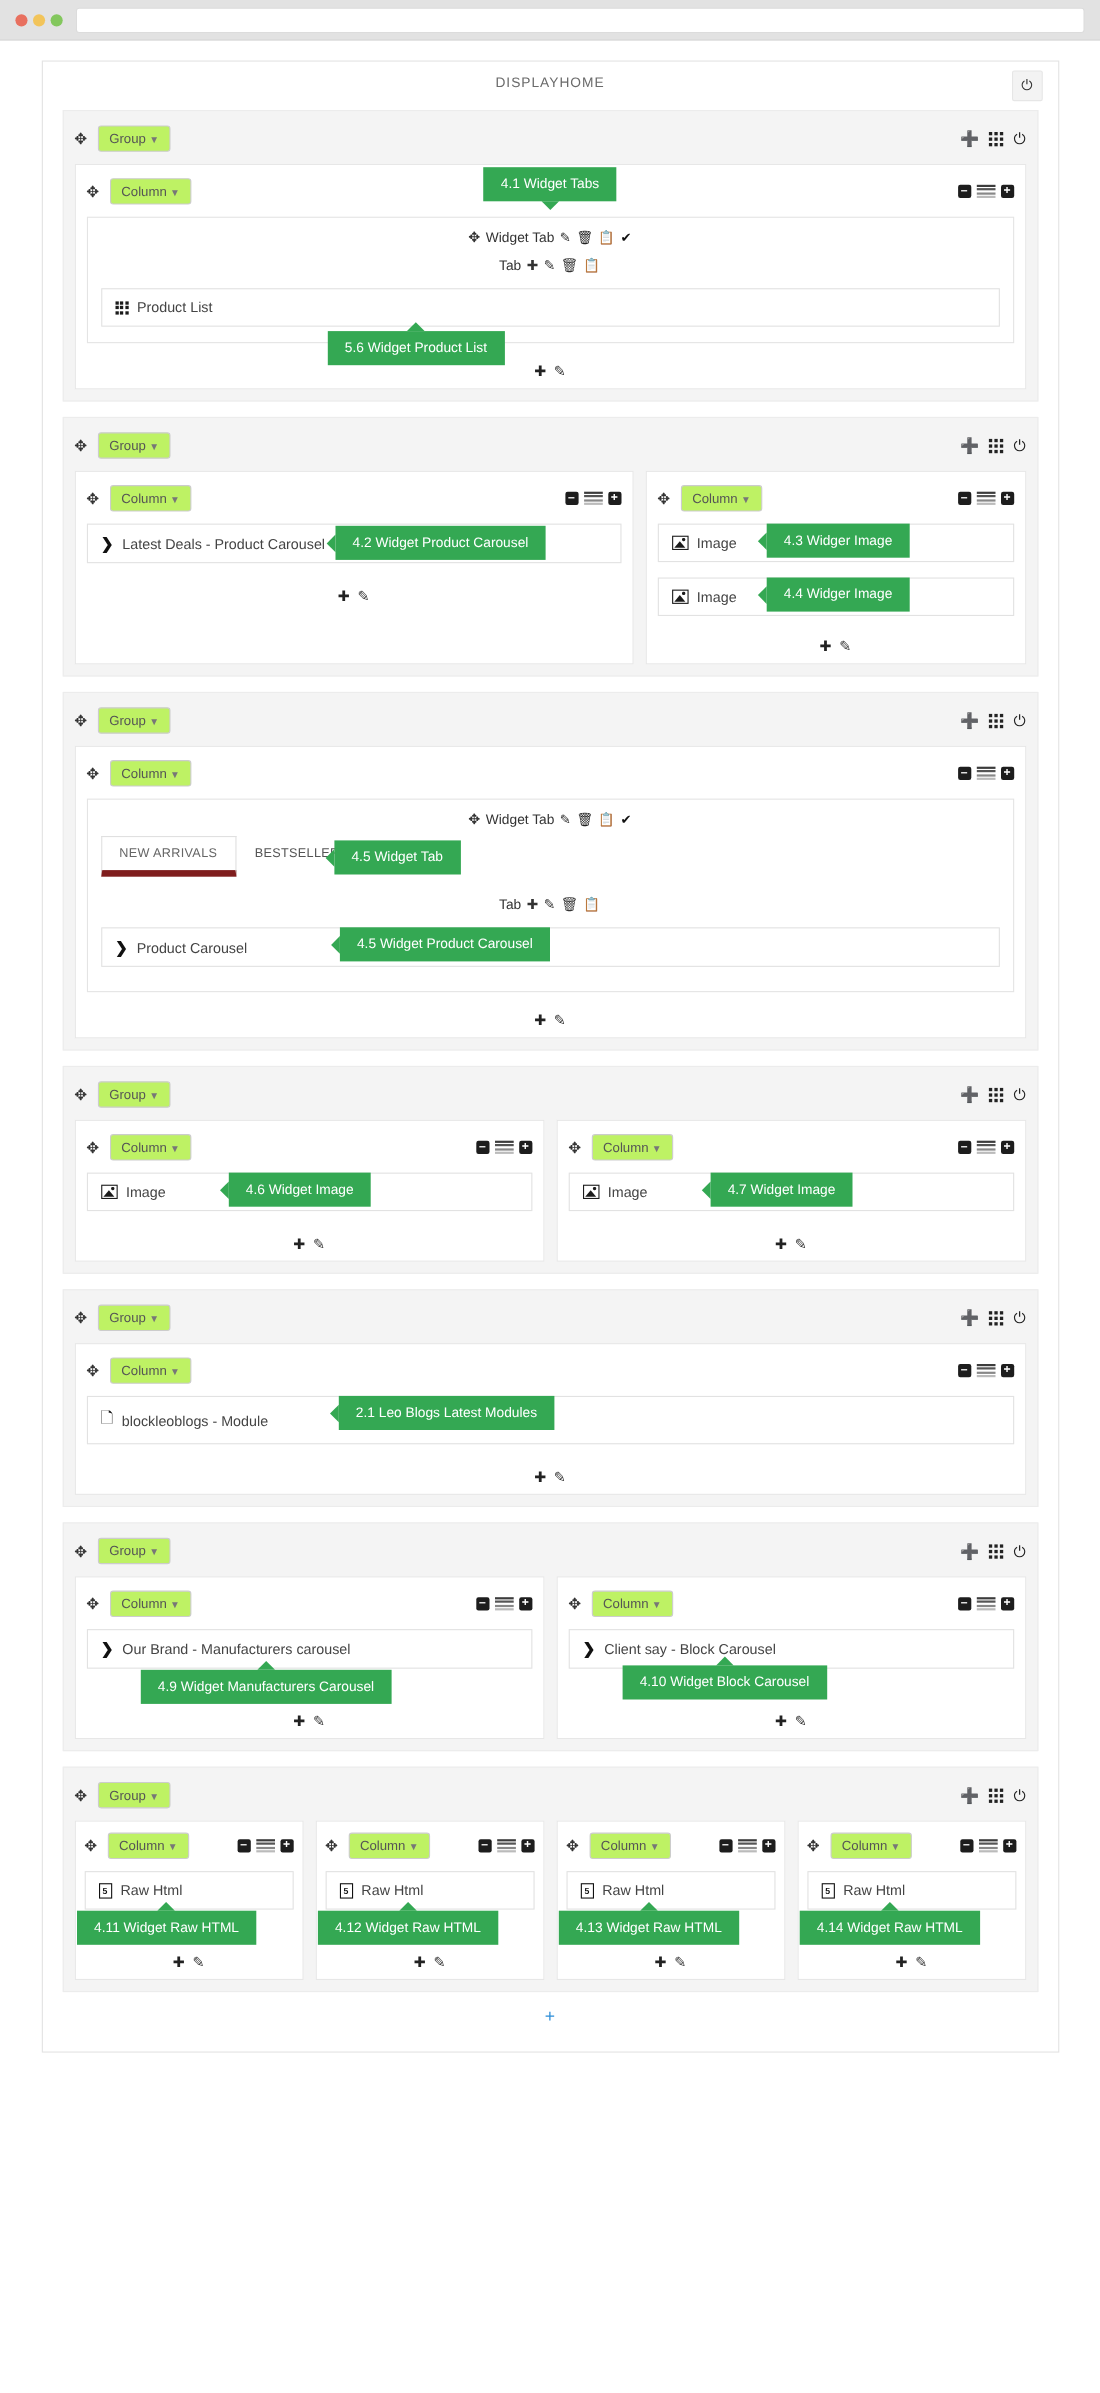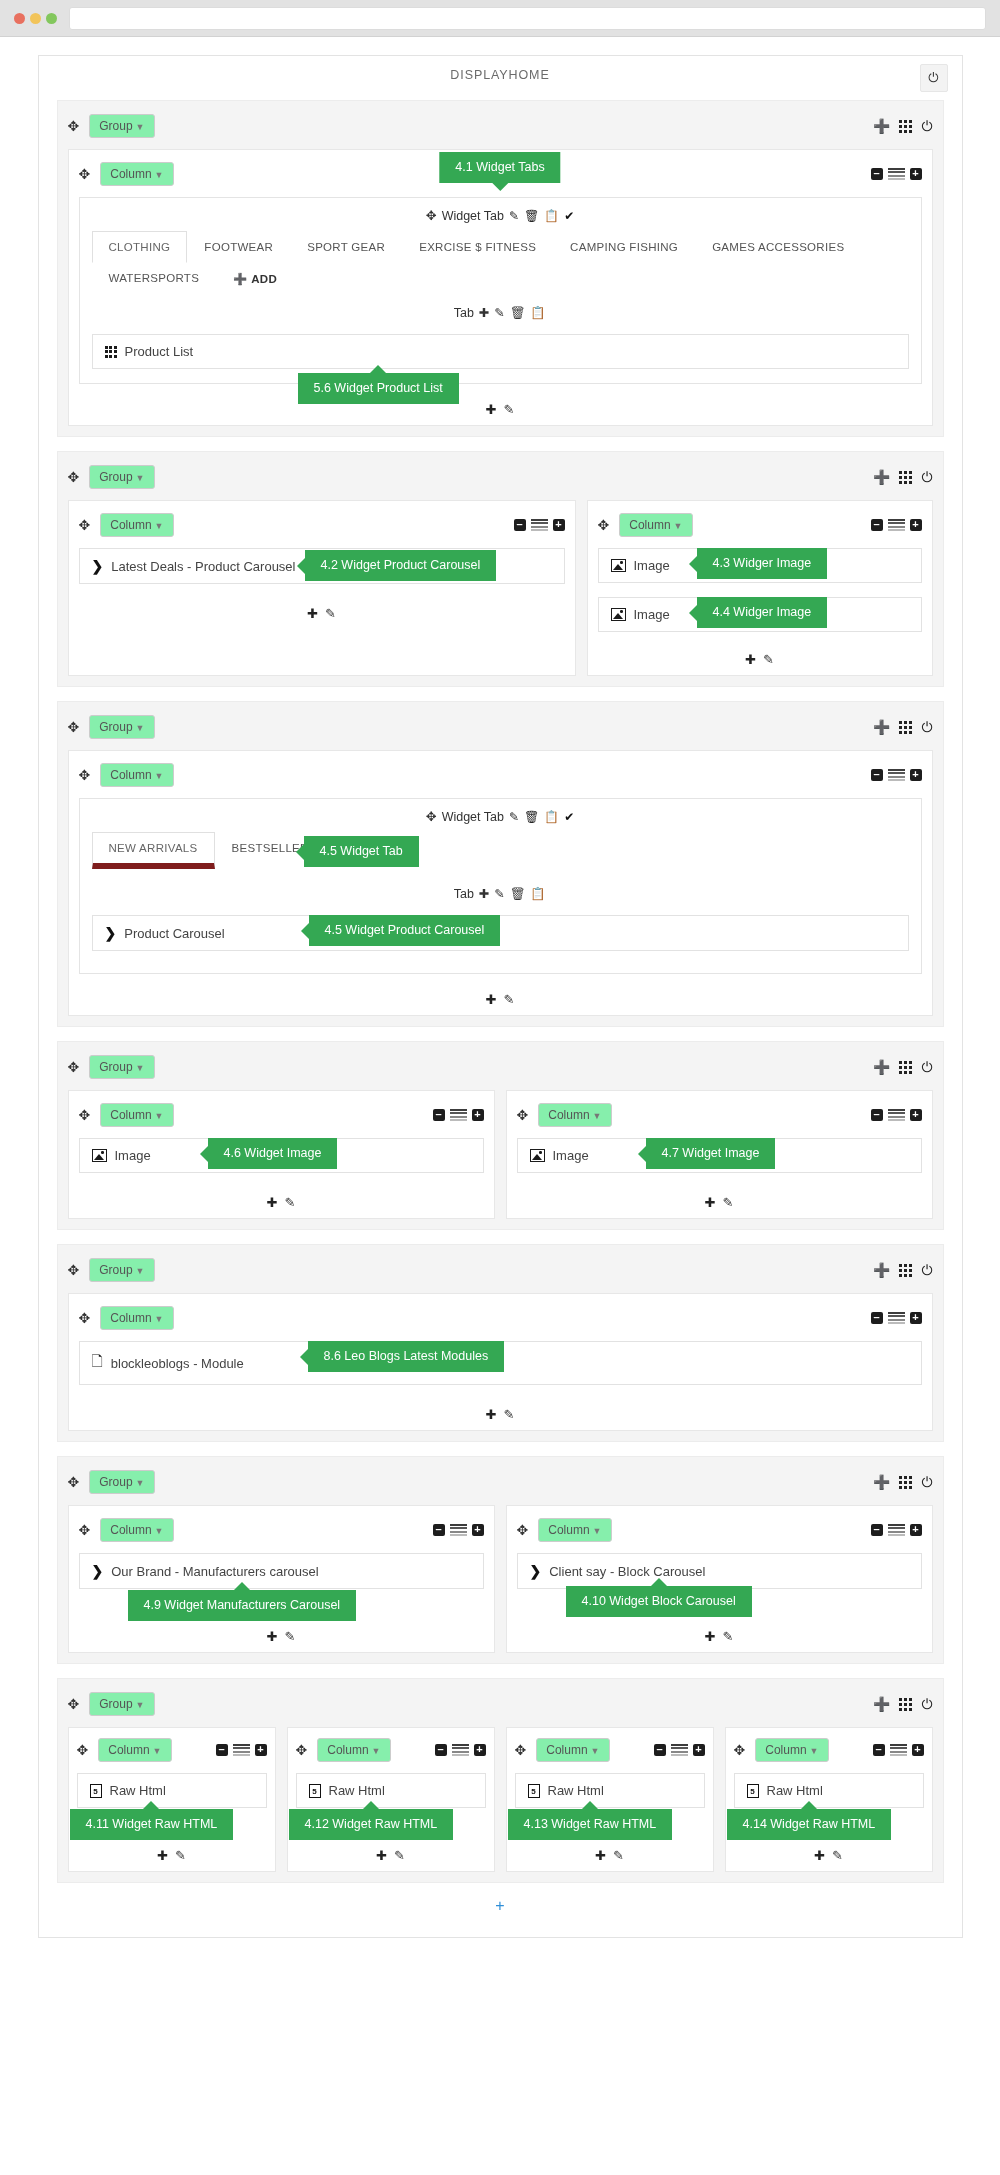--- a/index.html
+++ b/index.html
@@ -55,21 +55,21 @@
     margin:0 18px 14px 18px;
     background:#f4f4f4; border:1px solid #ececec;
     padding:10px;
   }
   .group-bar { display:flex; align-items:center; height:30px; }
   .grip {
     font-size:14px; color:#333; margin-right:10px; cursor:move;
     line-height:1;
   }
   .pill {
-    background:#86efac; border:1px solid #ccc; border-radius:3px;
+    background:#bef264; border:1px solid #ccc; border-radius:3px;
     padding:4px 9px; font-size:12px; color:#555; white-space:nowrap;
   }
   .pill .caret { font-size:9px; margin-left:3px; color:#777; }
   .group-tools {
     margin-left:auto; display:flex; align-items:center; gap:9px;
     font-size:14px; color:#222;
   }
 
   
   .cols { display:flex; gap:11px; margin-top:8px; }
@@ -271,30 +271,20 @@
 
             <div class="widget-ctrl">
               <span class="mv">✥</span>
               <span>Widget Tab</span>
               <span class="ic">✎</span>
               <span class="ic">🗑</span>
               <span class="ic">📋</span>
               <span class="ic check">✔</span>
             </div>
 
-            <div class="tabstrip" style="border-bottom:none;">
-              <span class="tab active" style="border-bottom:1px solid #fff;">CLOTHING</span>
-              <span class="tab">FOOTWEAR</span>
-              <span class="tab">SPORT GEAR</span>
-              <span class="tab">EXRCISE $ FITNESS</span>
-              <span class="tab">CAMPING FISHING</span>
-              <span class="tab">GAMES ACCESSORIES</span>
-              <span class="tab">WATERSPORTS</span>
-              <span class="tab addtab">➕&nbsp;<span>ADD</span></span>
-            </div>
 
             <div class="tab-ctrl">
               <span>Tab</span>
               <span class="ic">✚</span>
               <span class="ic">✎</span>
               <span class="ic">🗑</span>
               <span class="ic">📋</span>
             </div>
 
             <div class="elbox" style="margin-top:14px;">
@@ -618,21 +608,21 @@
                   <i></i>
                   <i></i>
                   <i></i>
                 </span>
               <span class="sq">+</span>
             </span>
           </div>
           <div class="elbox">
             <span class="ico file-ico">🗋</span>
             <span class="lbl">blockleoblogs - Module</span>
-            <span class="badge left" style="left:228px; top:-1px;">8.6 Leo Blogs Latest Modules</span>
+            <span class="badge left" style="left:228px; top:-1px;">2.1 Leo Blogs Latest Modules</span>
           </div>
           <div class="col-foot" style="margin-top:22px;">
             <span>✚</span>
             <span class="pencil">✎</span>
           </div>
         </div>
       </div>
     </div>
 
     <div class="group">

